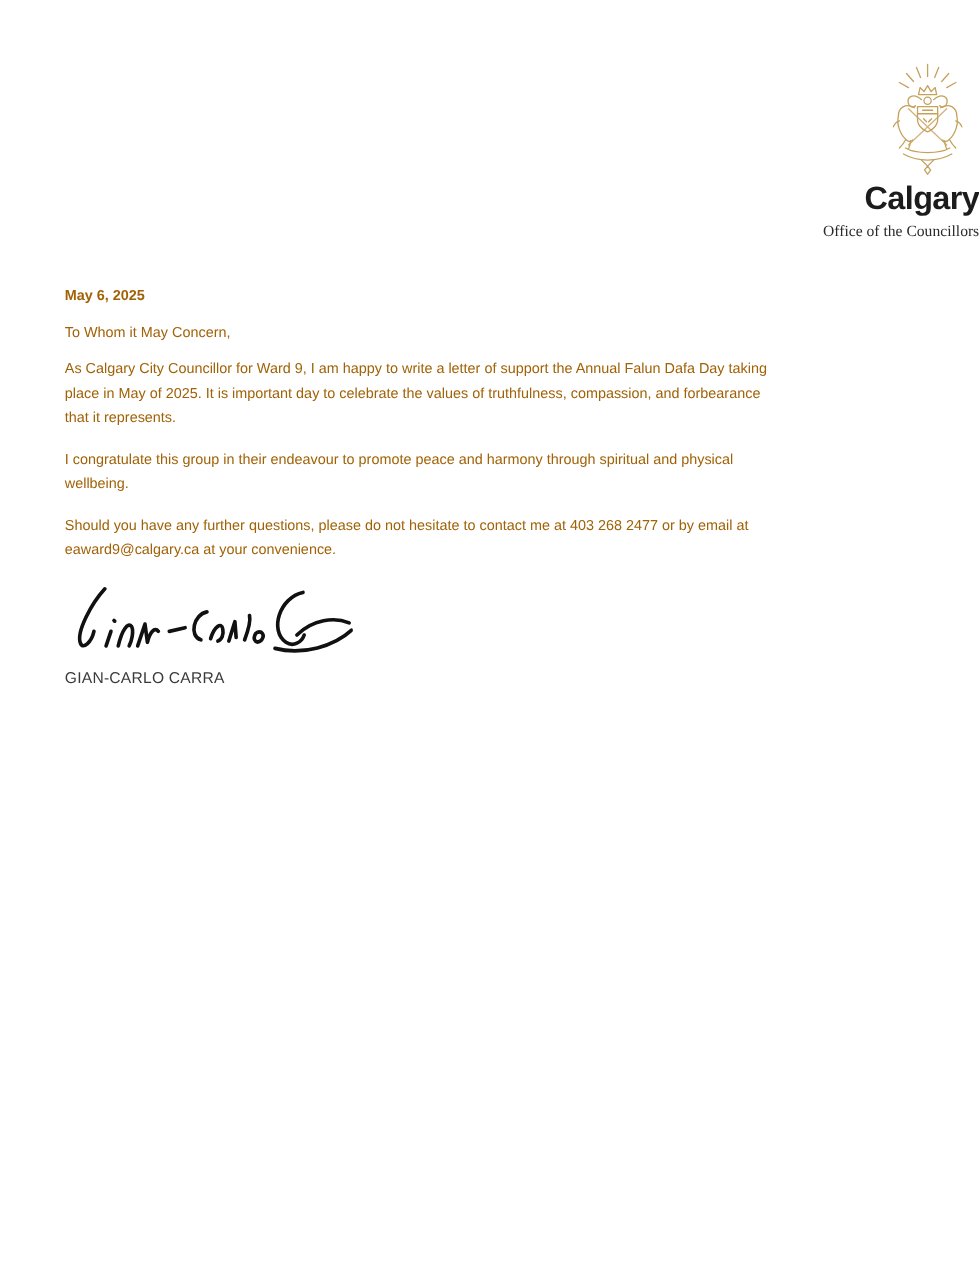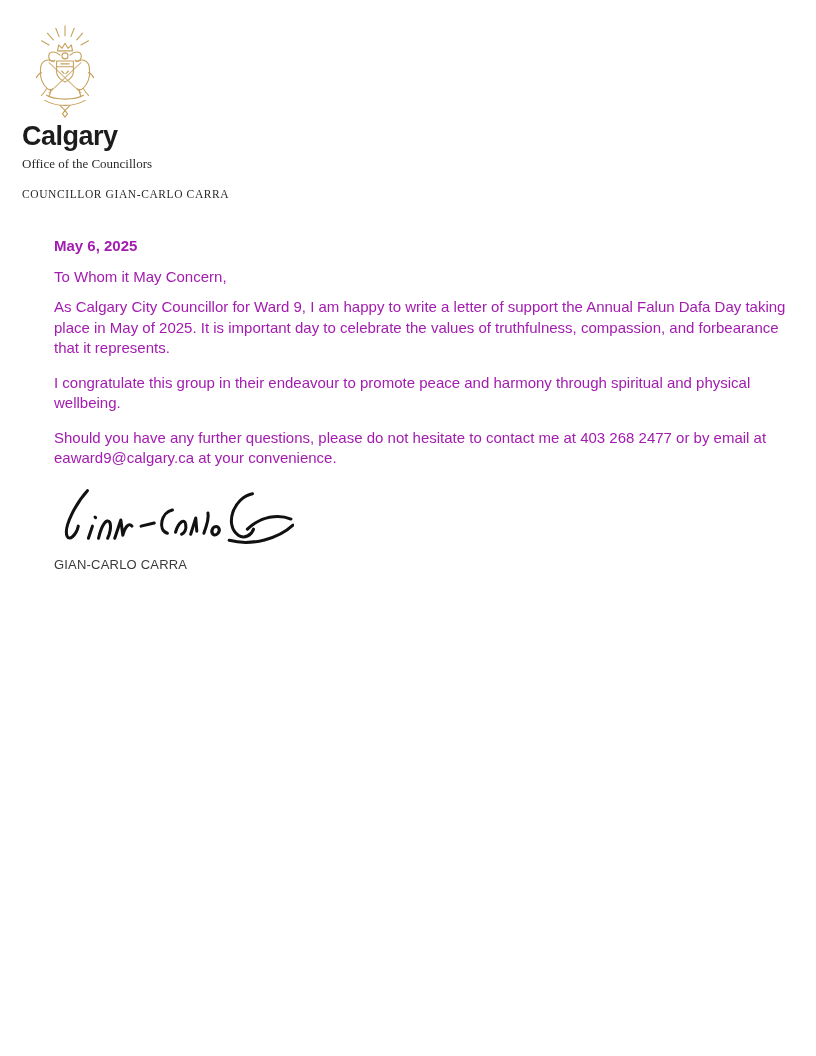--- a/index.html
+++ b/index.html
@@ -13,22 +13,22 @@
     overflow: hidden;
   }
   .page {
     width: 816px;
     height: 1056px;
     background: #ffffff;
     position: relative;
   }
   
   .letterhead {
-    padding-top: 24px;
-    text-align: left;
+    padding-top: 52px;
+    text-align: right;
     margin-left: 22px;
   }
   .crest {
     display: inline-block;
     width: 86px;
     height: 94px;
   }
   .wordmark {
     font-family: "Liberation Sans", sans-serif;
     font-weight: bold;
@@ -52,25 +52,25 @@
     margin-top: 16px;
   }
   
   .letter-body {
     position: absolute;
     left: 54px;
     top: 236px;
     width: 745px;
   }
   .letter-body p {
-    font-size: 15px;
+    font-size: 12px;
     line-height: 20.5px;
     margin: 0 0 10px 0;
     white-space: pre-line;
-    color: #a21caf;
+    color: #a16207;
   }
   .date-line { font-weight: bold; }
   .subject-line {
     font-weight: bold;
     text-decoration: underline;
     text-underline-offset: 2px;
   }
   .para { margin-bottom: 14px !important; }
   .closing-line { margin-bottom: 0 !important; }
   .signature-wrap {
@@ -114,21 +114,20 @@
       <path d="M63 45 C72 40 79 45 79 53 C81 62 77 72 71 77 C69 79 66 79 65 77"></path>
       <path d="M72 77 c2 4 4 6 6 8 M67 78 c0 4 1 6 2 8 M78 58 c3 1 5 3 6 6"></path>
 
       <path d="M28 85 C38 91 62 91 72 85"></path>
       <path d="M26 91 C40 99 60 99 74 91"></path>
 
       <path d="M44 97 L50 103 L56 97 M50 103 l-3 4 3 4 3 -4 z"></path>
     </svg>
     <div class="wordmark">Calgary</div>
     <div class="office-line">Office of the Councillors</div>
-    <div class="councillor-line">COUNCILLOR GIAN-CARLO CARRA</div>
   </div>
 
   <div class="letter-body">
     <p class="date-line">May 6, 2025</p>
     <p class="salutation">To Whom it May Concern,</p>
 
     <p class="para">As Calgary City Councillor for Ward 9, I am happy to write a letter of support the Annual Falun Dafa Day taking
 place in May of 2025. It is important day to celebrate the values of truthfulness, compassion, and forbearance
 that it represents.</p>
     <p class="para">I congratulate this group in their endeavour to promote peace and harmony through spiritual and physical

